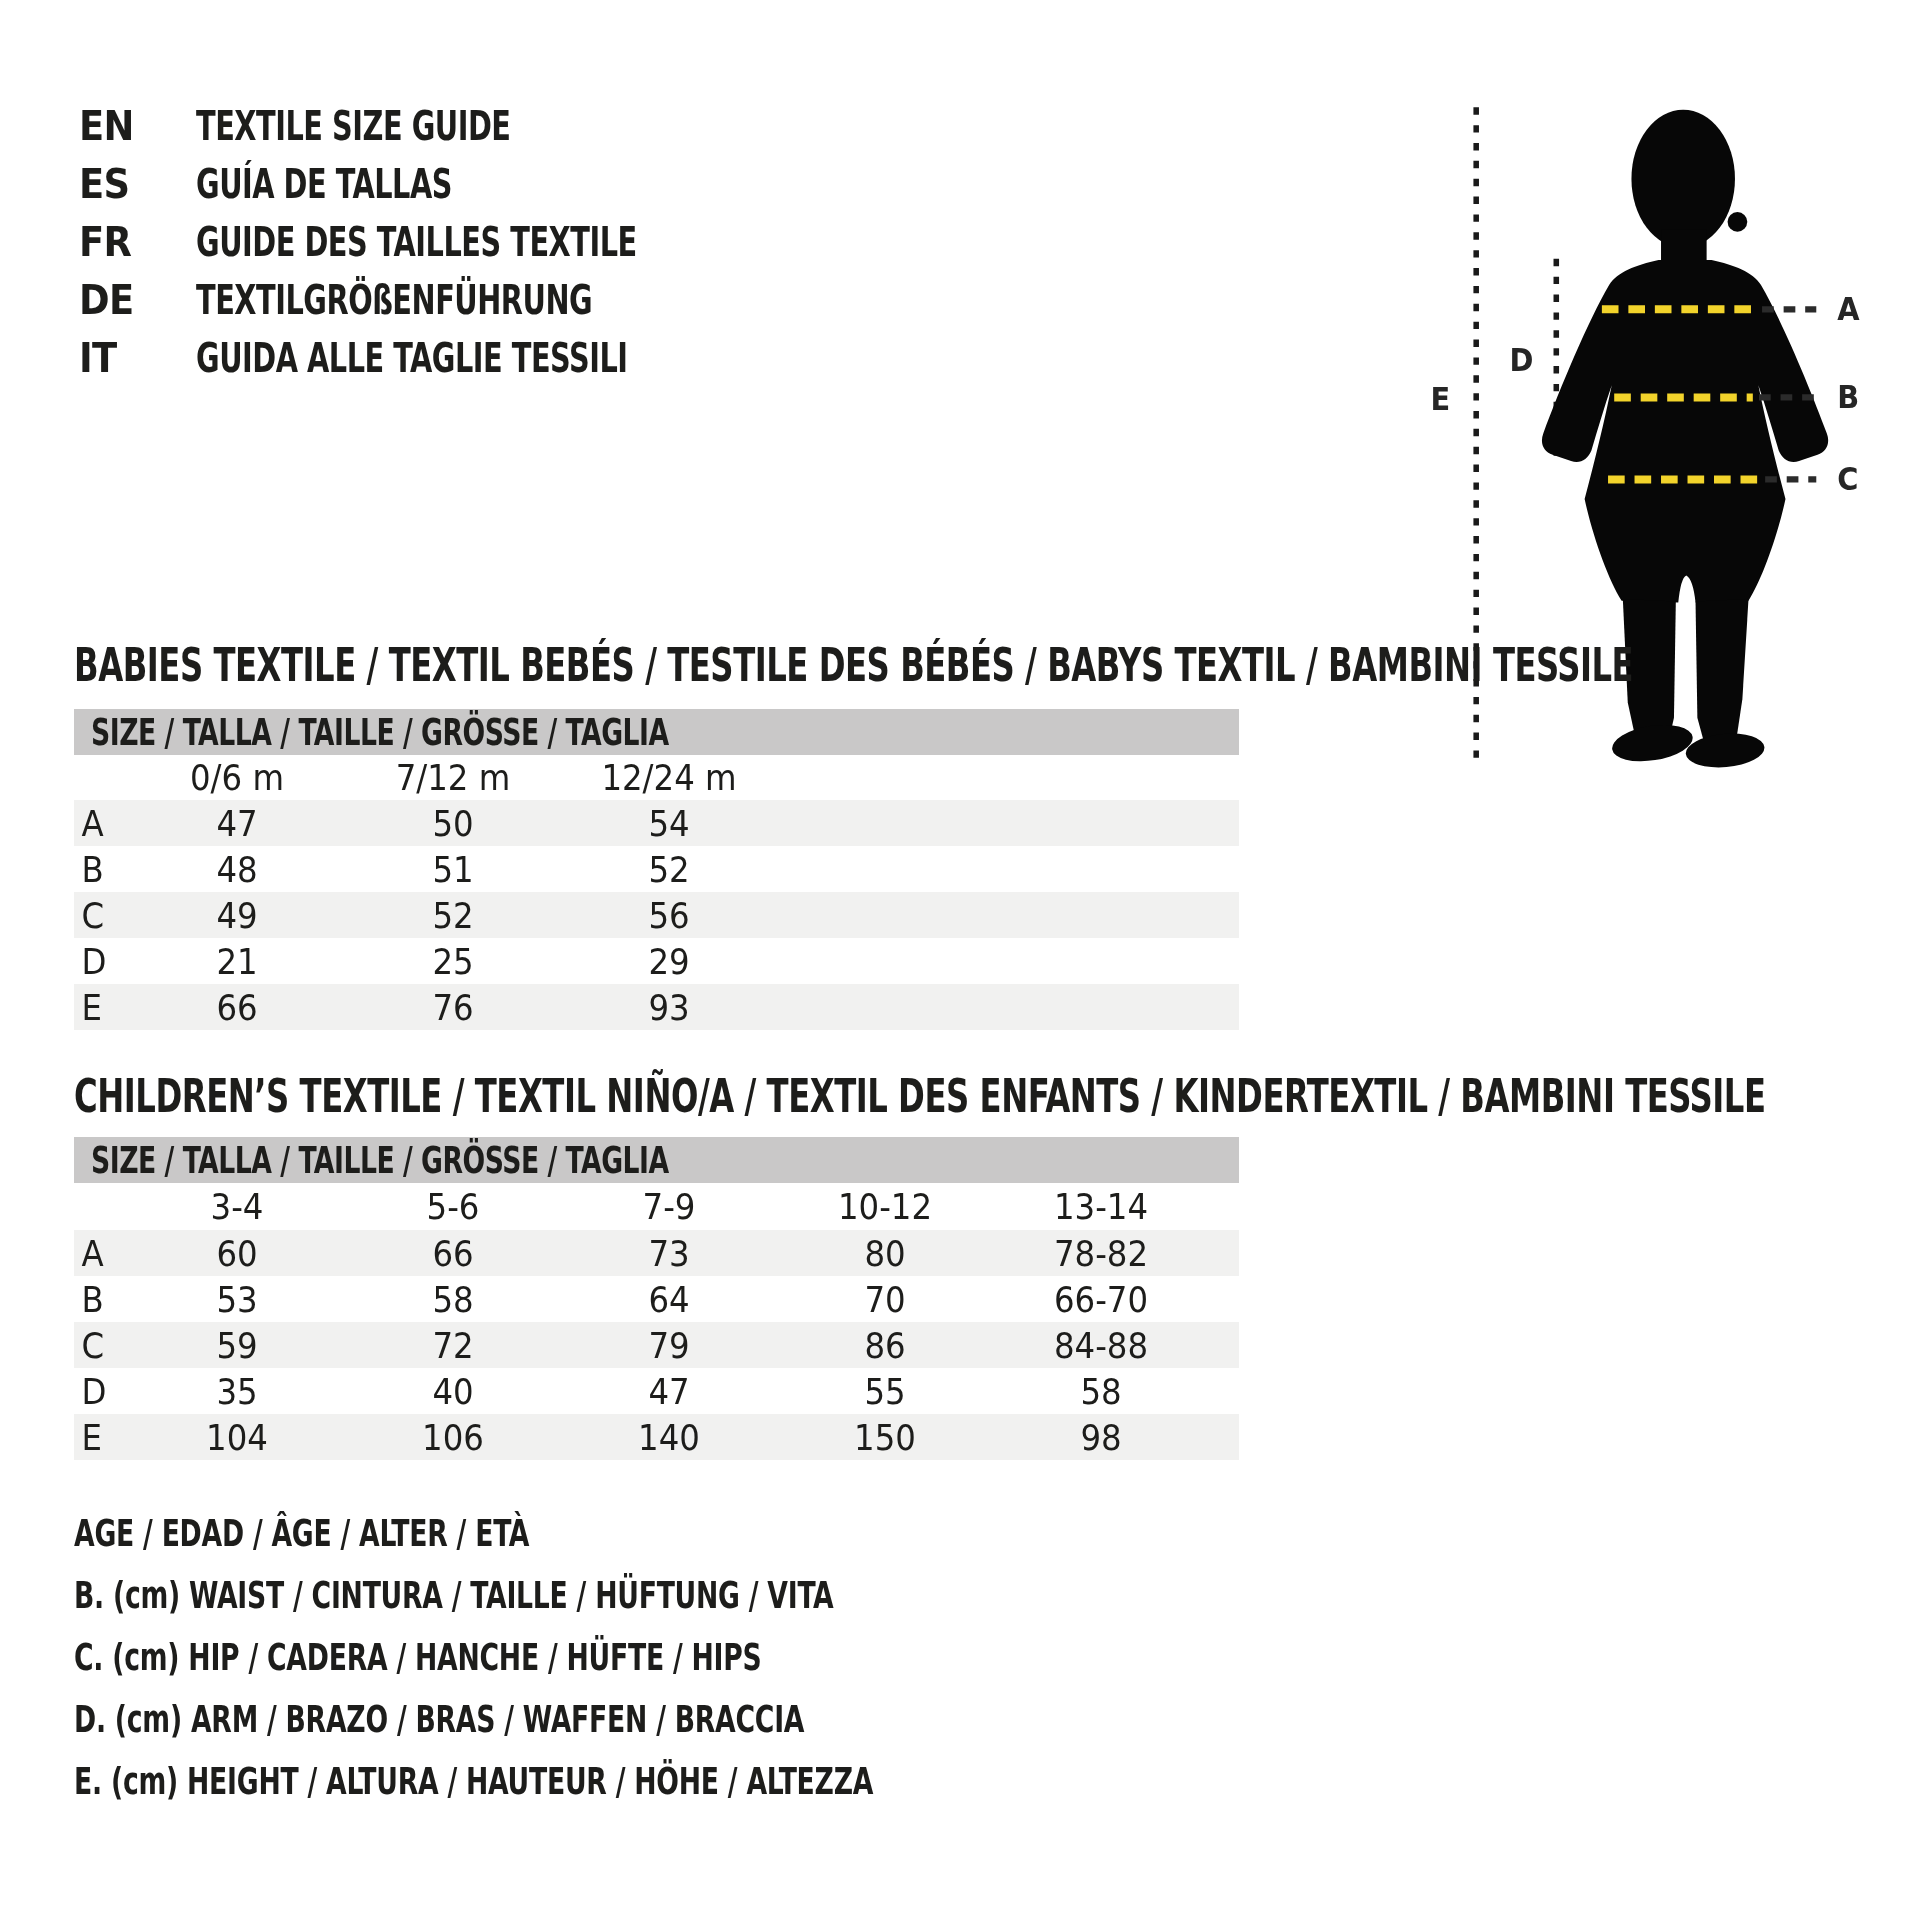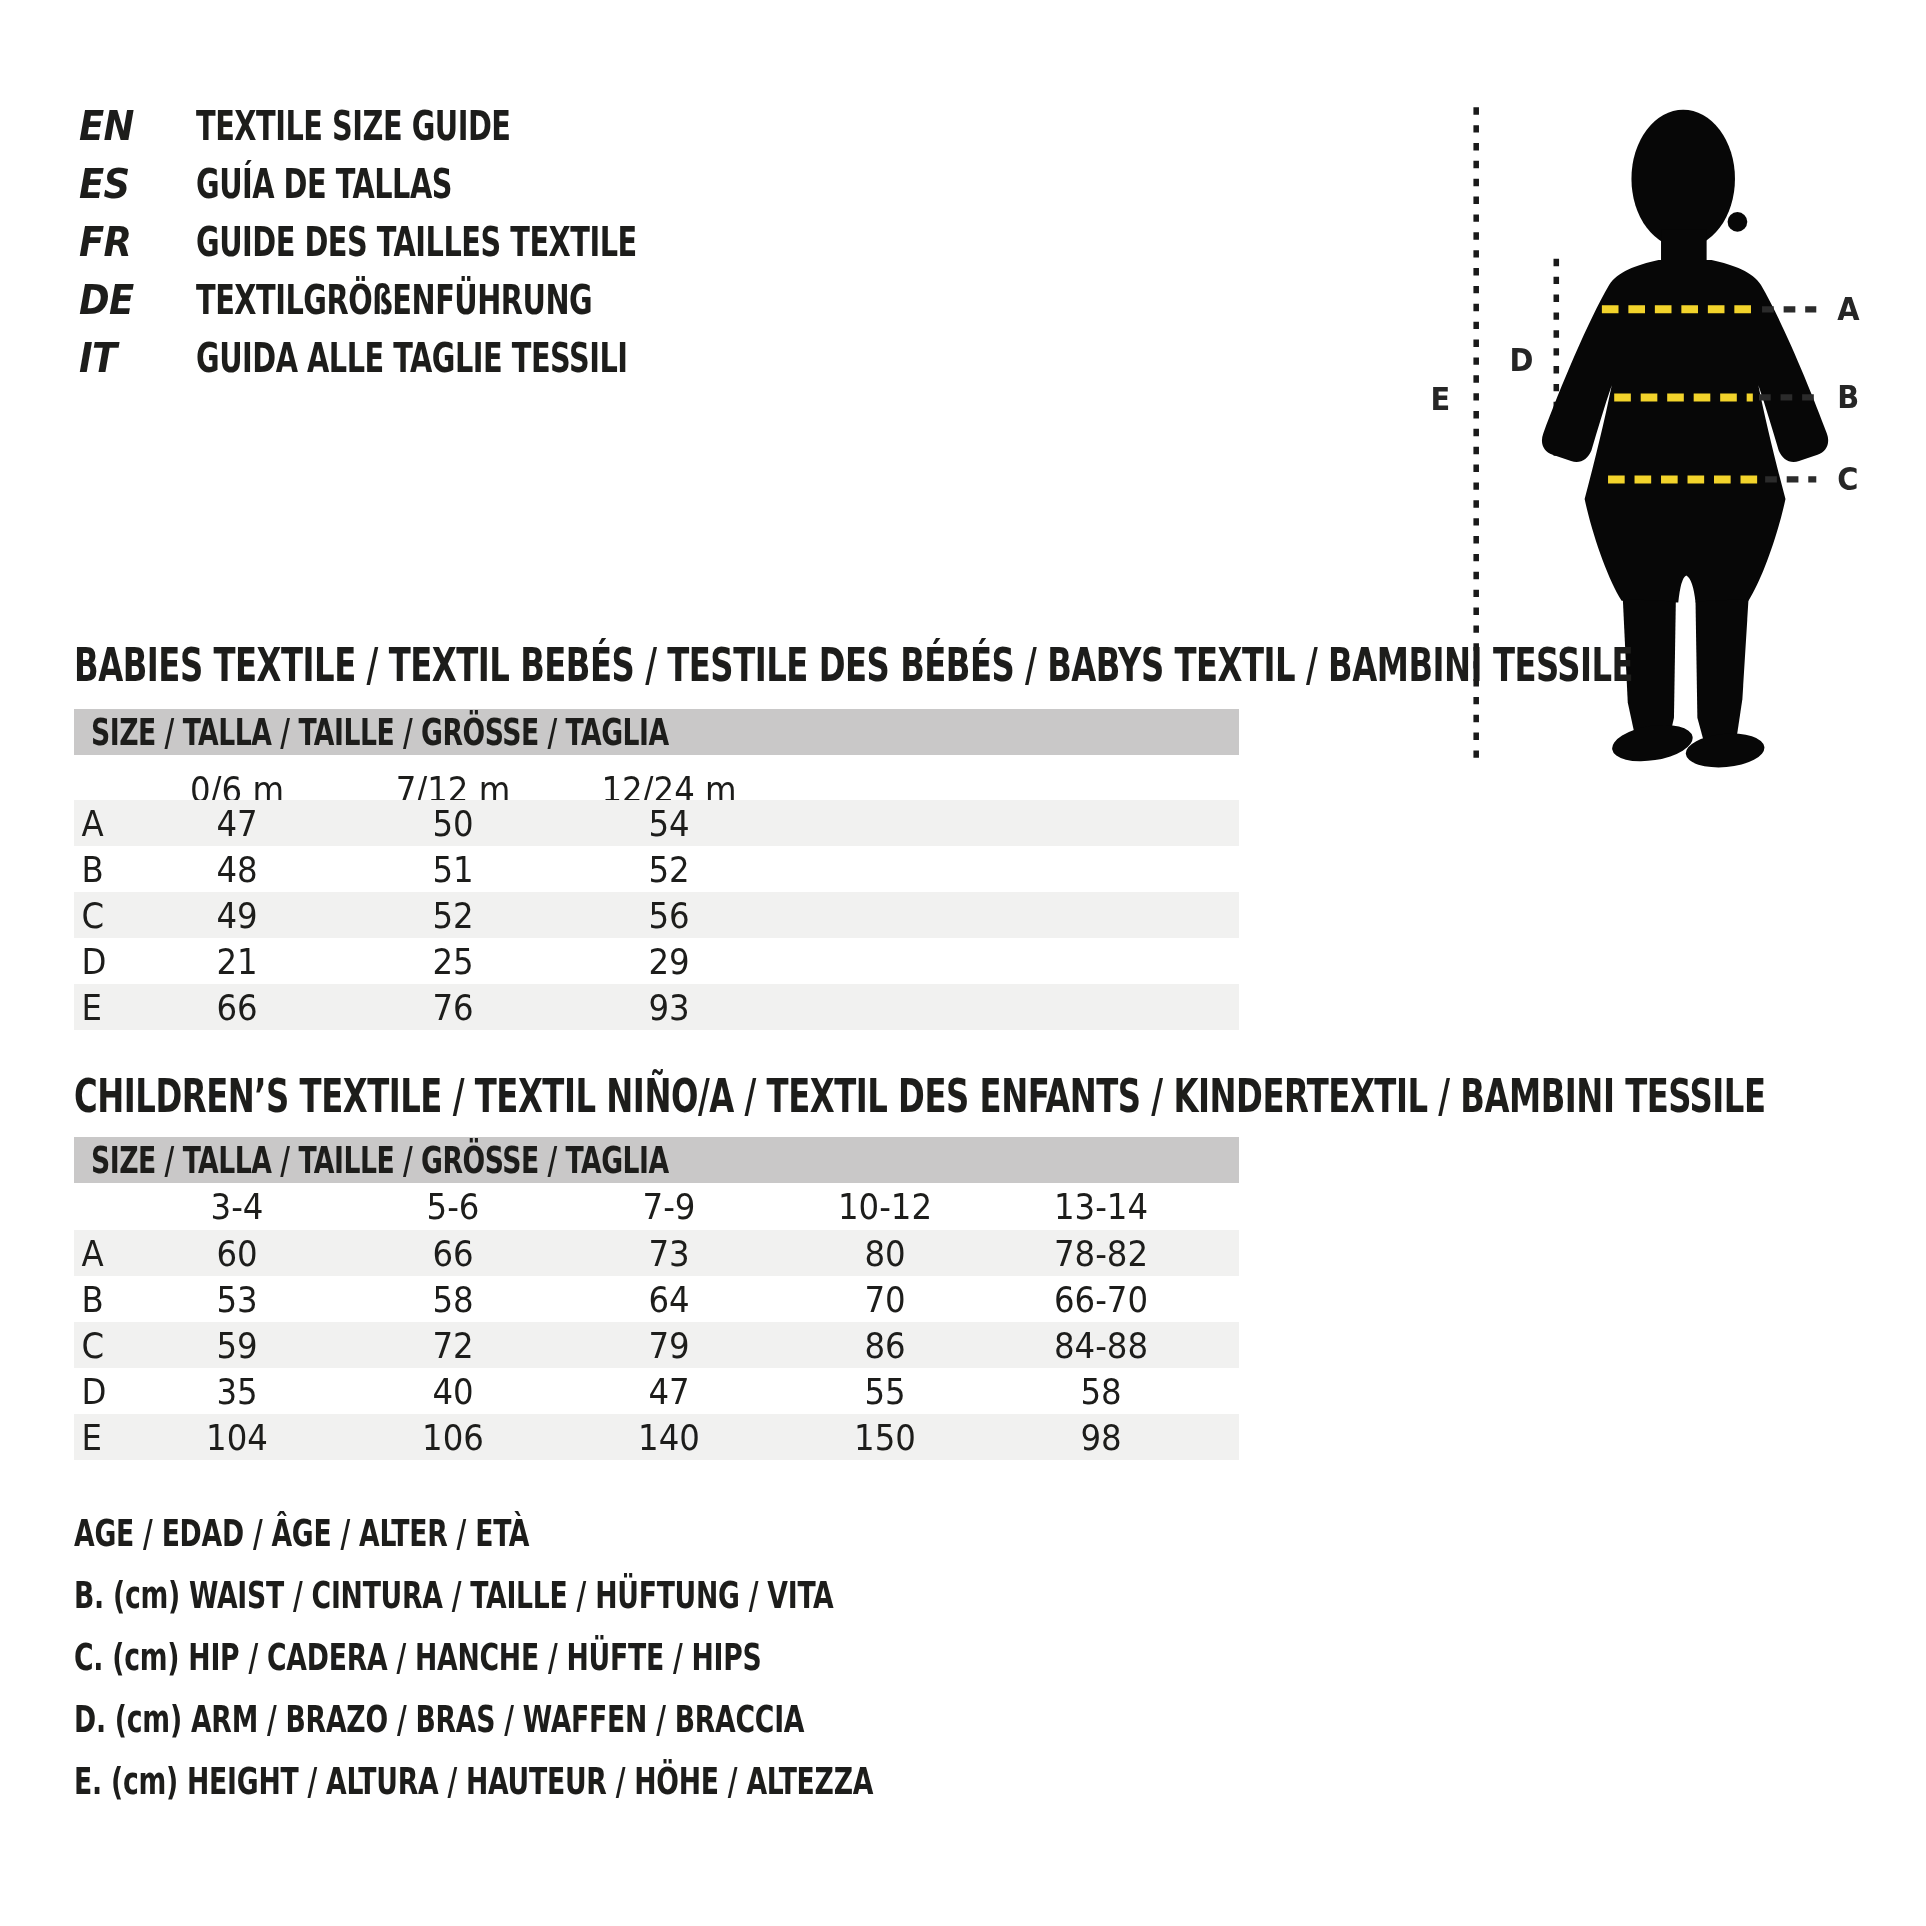--- a/index.html
+++ b/index.html
@@ -12,21 +12,21 @@
     font-stretch:condensed;
     color:#1d1d1b;
     overflow:hidden;
   }
   .abs{position:absolute;}
   .cond{transform:scaleX(0.78);transform-origin:0 50%;white-space:nowrap;display:inline-block;}
 
   
   .lang-block{left:79px;top:97px;}
   .lang-row{display:flex;height:58px;align-items:center;font-size:41px;font-weight:700;letter-spacing:-0.6px;}
-  .lang-code{width:117px;flex:0 0 117px;font-style:italic;}
+  .lang-code{width:117px;flex:0 0 117px;}
 
   
   .sec-heading{font-size:46px;font-weight:700;letter-spacing:-0.6px;line-height:49px;}
 
   
   .size-bar{width:1165px;height:46px;background:#c9c8c8;display:flex;align-items:center;padding-left:17px;box-sizing:border-box;font-size:38px;font-weight:700;letter-spacing:-0.6px;}
 
   
   .grid-b{display:grid;grid-template-columns:55px 216px 216px 216px 1fr;}
   .grid-c{display:grid;grid-template-columns:55px 216px 216px 216px 216px 216px 1fr;}
@@ -123,21 +123,21 @@
     <text x="150" y="465" font-size="52" font-weight="700" fill="#262626" dominant-baseline="central">D</text>
     <text x="22" y="528" font-size="52" font-weight="700" fill="#262626" dominant-baseline="central">E</text>
   </svg>
 
   <div class="abs sec-heading" style="left:74px;top:641px;">
     <span class="cond">BABIES TEXTILE / TEXTIL BEBÉS / TESTILE DES BÉBÉS / BABYS TEXTIL / BAMBINI TESSILE</span>
   </div>
   <div class="abs size-bar" style="left:74px;top:709px;">
     <span class="cond">SIZE / TALLA / TAILLE / GRÖSSE / TAGLIA</span>
   </div>
-  <div class="abs thead-row grid-b" style="left:74px;top:754px;margin-top:12px;">
+  <div class="abs thead-row grid-b" style="left:74px;top:754px;">
     <span></span>
     <span>0/6 m</span>
     <span>7/12 m</span>
     <span>12/24 m</span>
     <span></span>
   </div>
   <div class="abs" style="left:74px;top:800px;">
     <div class="trow grid-b zebra">
       <span class="rlabel">A</span>
       <span>47</span>

